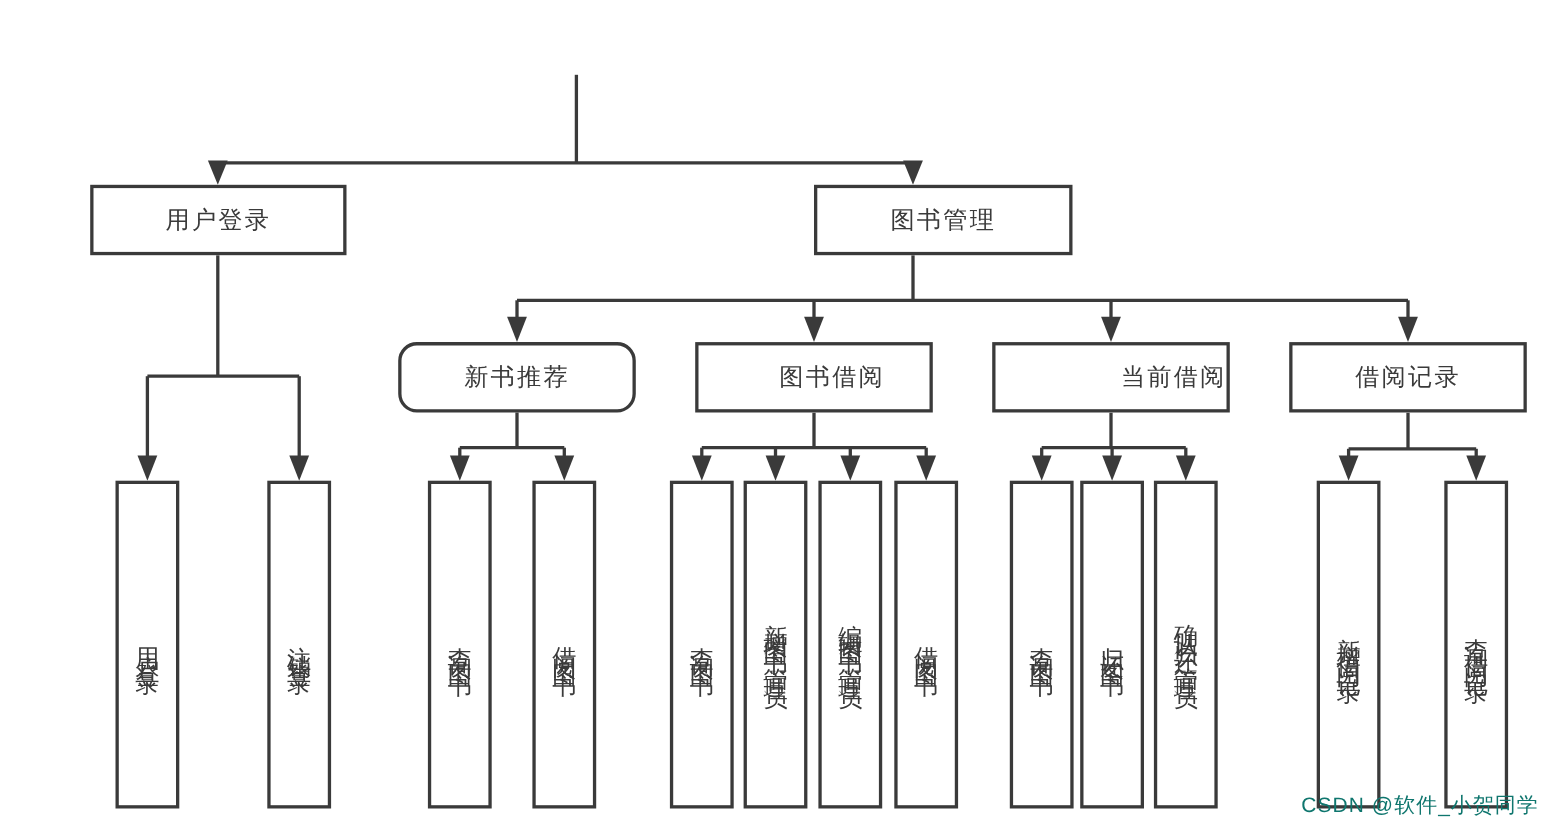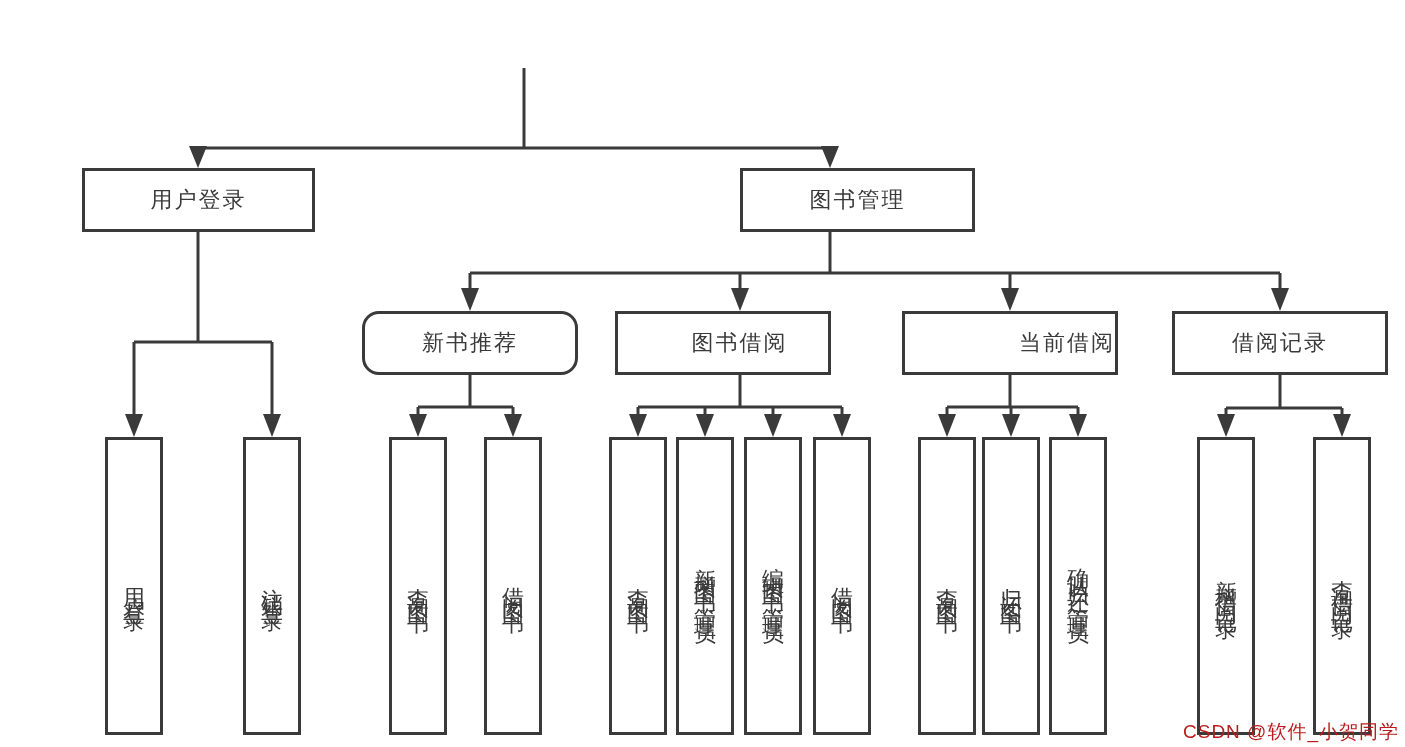--- a/index.html
+++ b/index.html
@@ -41,21 +41,21 @@
     white-space: nowrap;
   }
   
   .n-root  { left: 21px;  top: 13px;  width: 1004px; height: 55px; }
   
   .n-login { left: 82px;  top: 168px; width: 233px; height: 64px; }
   .n-mgmt  { left: 712px; top: 168px; width: 235px; height: 64px; margin-left: 28px; }
   
   .lv3 { top: 311px; width: 216px; height: 64px; }
   .n-recommend { left: 362px; border-radius: 17px; }
-  .n-borrow    { left: 615px; padding-left: 33px; }
+  .n-borrow    { left: 632px; padding-left: 33px; }
   .n-current   { left: 902px; justify-content: flex-end; }
   .n-records   { left: 1172px; }
   
   .leaf { top: 437px; width: 58px; height: 298px; }
   .lf-1  { left: 105px; }
   .lf-2  { left: 243px; }
   .lf-3  { left: 389px; }
   .lf-4  { left: 484px; }
   .lf-5  { left: 609px; }
   .lf-6  { left: 676px; }
@@ -66,21 +66,21 @@
   .lf-11 { left: 1049px; }
   .lf-12 { left: 1197px; }
   .lf-13 { left: 1313px; }
   #watermark {
     position: absolute;
     left: 1183px;
     top: 719px;
     z-index: 5;
     font-size: 19px;
     letter-spacing: 1px;
-    color: #b91c1c;
+    color: #0f766e;
     white-space: nowrap;
   }
 </style>
 </head>
 <body>
 
 <div id="canvas">
 
   <svg id="wires" width="1405" height="747" viewBox="0 0 1405 747">
     <g stroke="#3a3a3a" stroke-width="3" fill="none">

